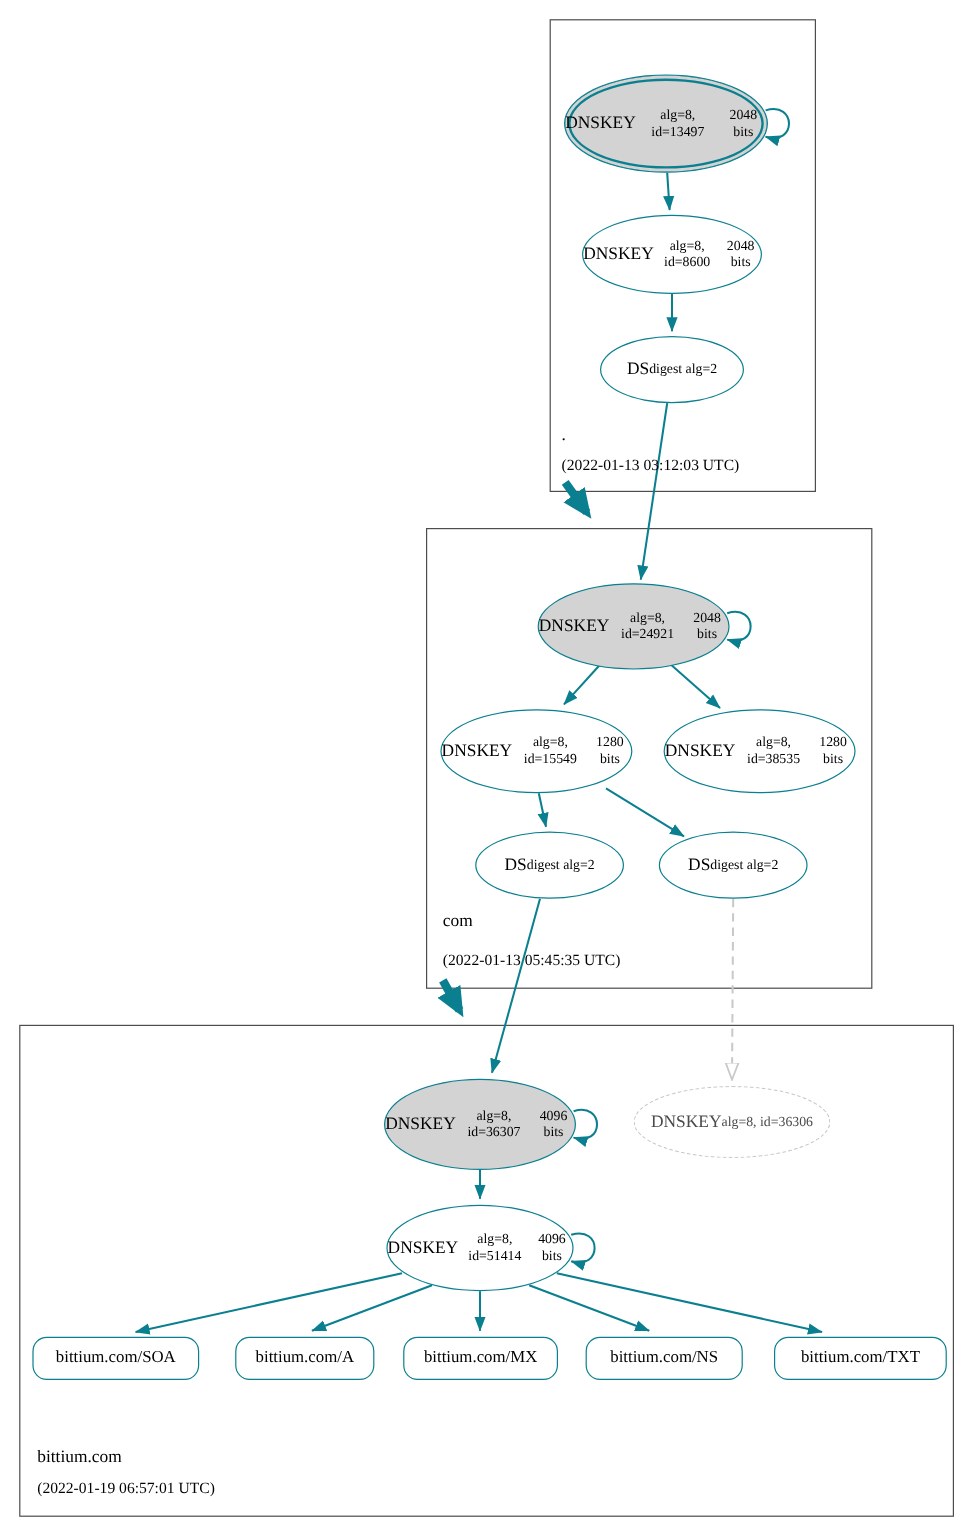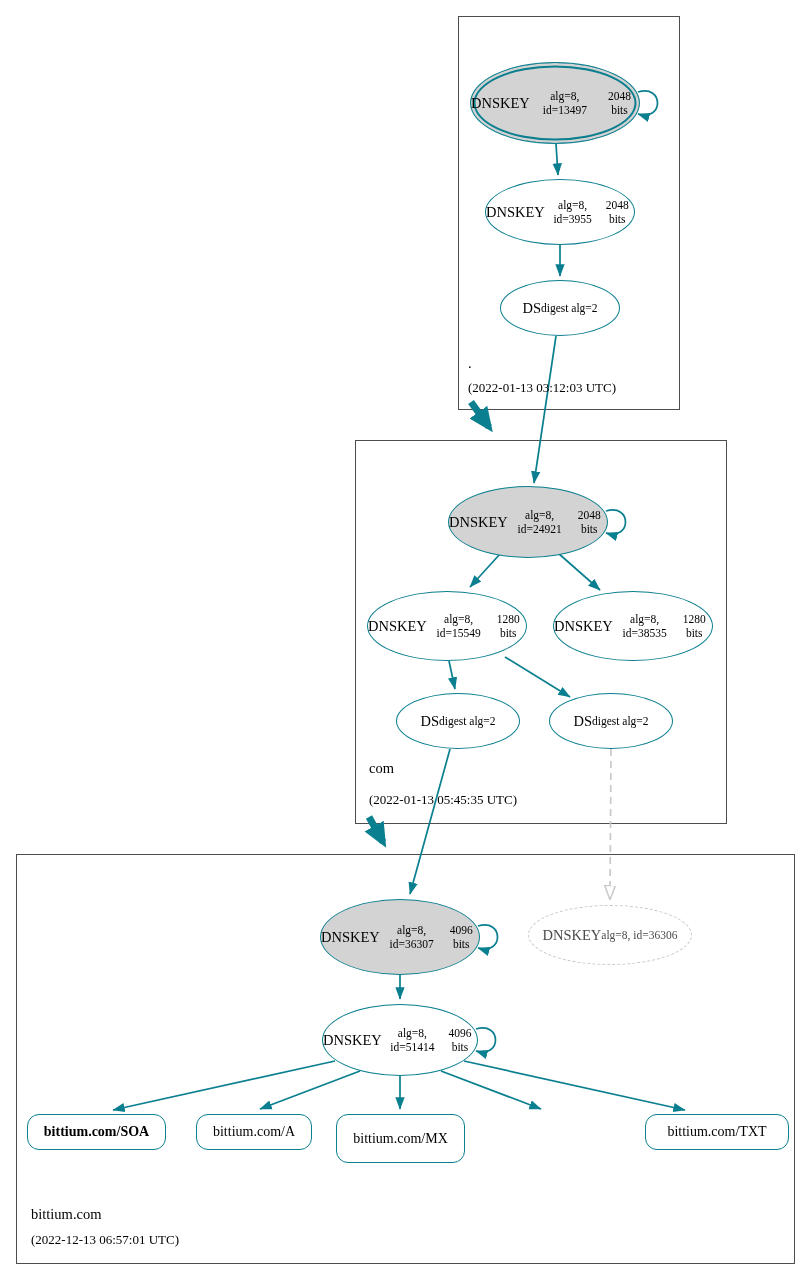--- a/index.html
+++ b/index.html
@@ -79,21 +79,21 @@
     <path class="edge" d="M464,1061 L685,1110" marker-end="url(#m-arrow)"></path>
   </svg>
 
   <div class="node ellipse gray double" style="left:470px;top:62px;width:170px;height:82px;">
     <span class="t1">DNSKEY</span>
     <span class="t2">alg=8, id=13497</span>
     <span class="t2">2048 bits</span>
   </div>
   <div class="node ellipse" style="left:485px;top:179px;width:150px;height:66px;">
     <span class="t1">DNSKEY</span>
-    <span class="t2">alg=8, id=3955</span>
+    <span class="t2">alg=8, id=8600</span>
     <span class="t2">2048 bits</span>
   </div>
   <div class="node ellipse" style="left:500px;top:280px;width:120px;height:56px;">
     <span class="t1">DS</span>
     <span class="t2">digest alg=2</span>
   </div>
   <div class="zone-label" style="left:468px;top:355px;">.</div>
   <div class="zone-ts" style="left:468px;top:380px;">(2022-01-13 03:12:03 UTC)</div>
 
   <div class="node ellipse gray" style="left:448px;top:486px;width:160px;height:72px;">
@@ -130,29 +130,32 @@
   <div class="node ellipse dashed" style="left:528px;top:905px;width:164px;height:60px;">
     <span class="t1">DNSKEY</span>
     <span class="t2">alg=8, id=36306</span>
   </div>
   <div class="node ellipse" style="left:322px;top:1004px;width:156px;height:72px;">
     <span class="t1">DNSKEY</span>
     <span class="t2">alg=8, id=51414</span>
     <span class="t2">4096 bits</span>
   </div>
 
-  <div class="node rrset" style="left:27px;top:1114px;width:139px;height:36px;font-weight:bold;">
+  <div class="node rrset" style="left:27px;top:1114px;width:139px;height:36px;">
     <span>bittium.com/SOA</span>
   </div>
   <div class="node rrset" style="left:196px;top:1114px;width:116px;height:36px;">
     <span>bittium.com/A</span>
   </div>
-  <div class="node rrset" style="left:336px;top:1114px;width:129px;height:49px;">
+  <div class="node rrset" style="left:336px;top:1114px;width:129px;height:36px;">
     <span>bittium.com/MX</span>
+  </div>
+  <div class="node rrset" style="left:488px;top:1114px;width:131px;height:36px;">
+    <span>bittium.com/NS</span>
   </div>
   <div class="node rrset" style="left:645px;top:1114px;width:144px;height:36px;">
     <span>bittium.com/TXT</span>
   </div>
 
   <div class="zone-label" style="left:31px;top:1206px;">bittium.com</div>
-  <div class="zone-ts" style="left:31px;top:1232px;">(2022-12-13 06:57:01 UTC)</div>
+  <div class="zone-ts" style="left:31px;top:1232px;">(2022-01-19 06:57:01 UTC)</div>
 
 </div>
 
 </body></html>

